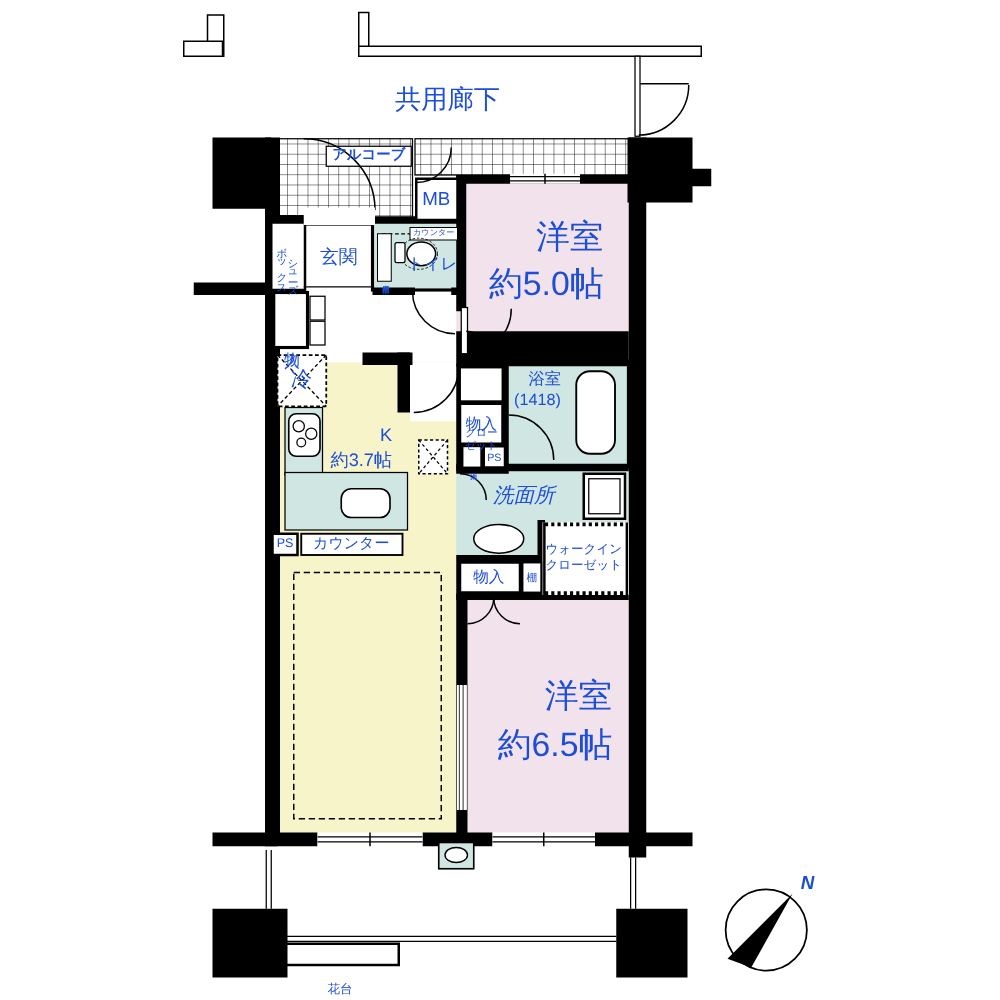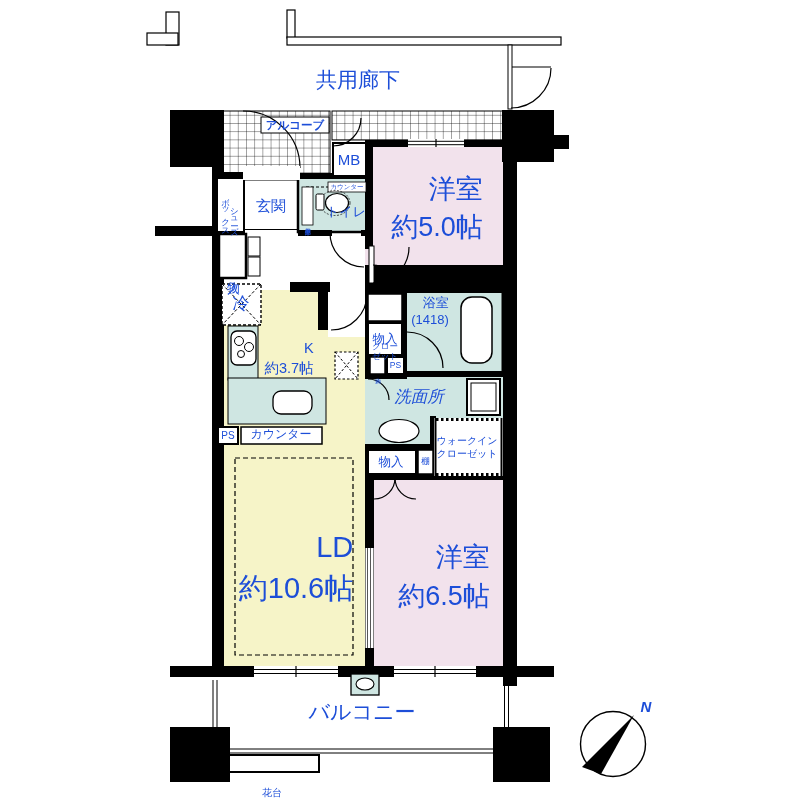--- a/index.html
+++ b/index.html
@@ -226,18 +226,15 @@
 (1418)</div>
 <div class="lbl" style="left:419px;top:397px;font-size:16.5px;font-style:italic;">洗面所</div>
 <div class="lbl pre" style="left:467px;top:447px;font-size:10px;line-height:1.25;">ウォークイン
 クローゼット</div>
 <div class="lbl" style="left:391px;top:462px;font-size:12.5px;">物入</div>
 <div class="lbl" style="left:425.5px;top:462px;font-size:8.5px;">棚</div>
 <div class="lbl pre" style="left:437px;top:209px;font-size:27px;line-height:1.4;">洋室
 約5.0帖</div>
 <div class="lbl pre" style="left:444px;top:577px;font-size:27px;line-height:1.45;">洋室
 約6.5帖</div>
-<div class="lbl pre" style="left:296px;top:568px;font-size:29px;line-height:1.4;">LD
-約10.6帖</div>
-<div class="lbl" style="left:362px;top:712px;font-size:21px;">バルコニー</div>
 <div class="lbl" style="left:272px;top:763px;font-size:10px;margin-top:29px;">花台</div>
 <div class="lbl" style="left:646px;top:707px;font-size:15px;font-weight:bold;font-style:italic;">N</div>
 </div>
 
 </body></html>

